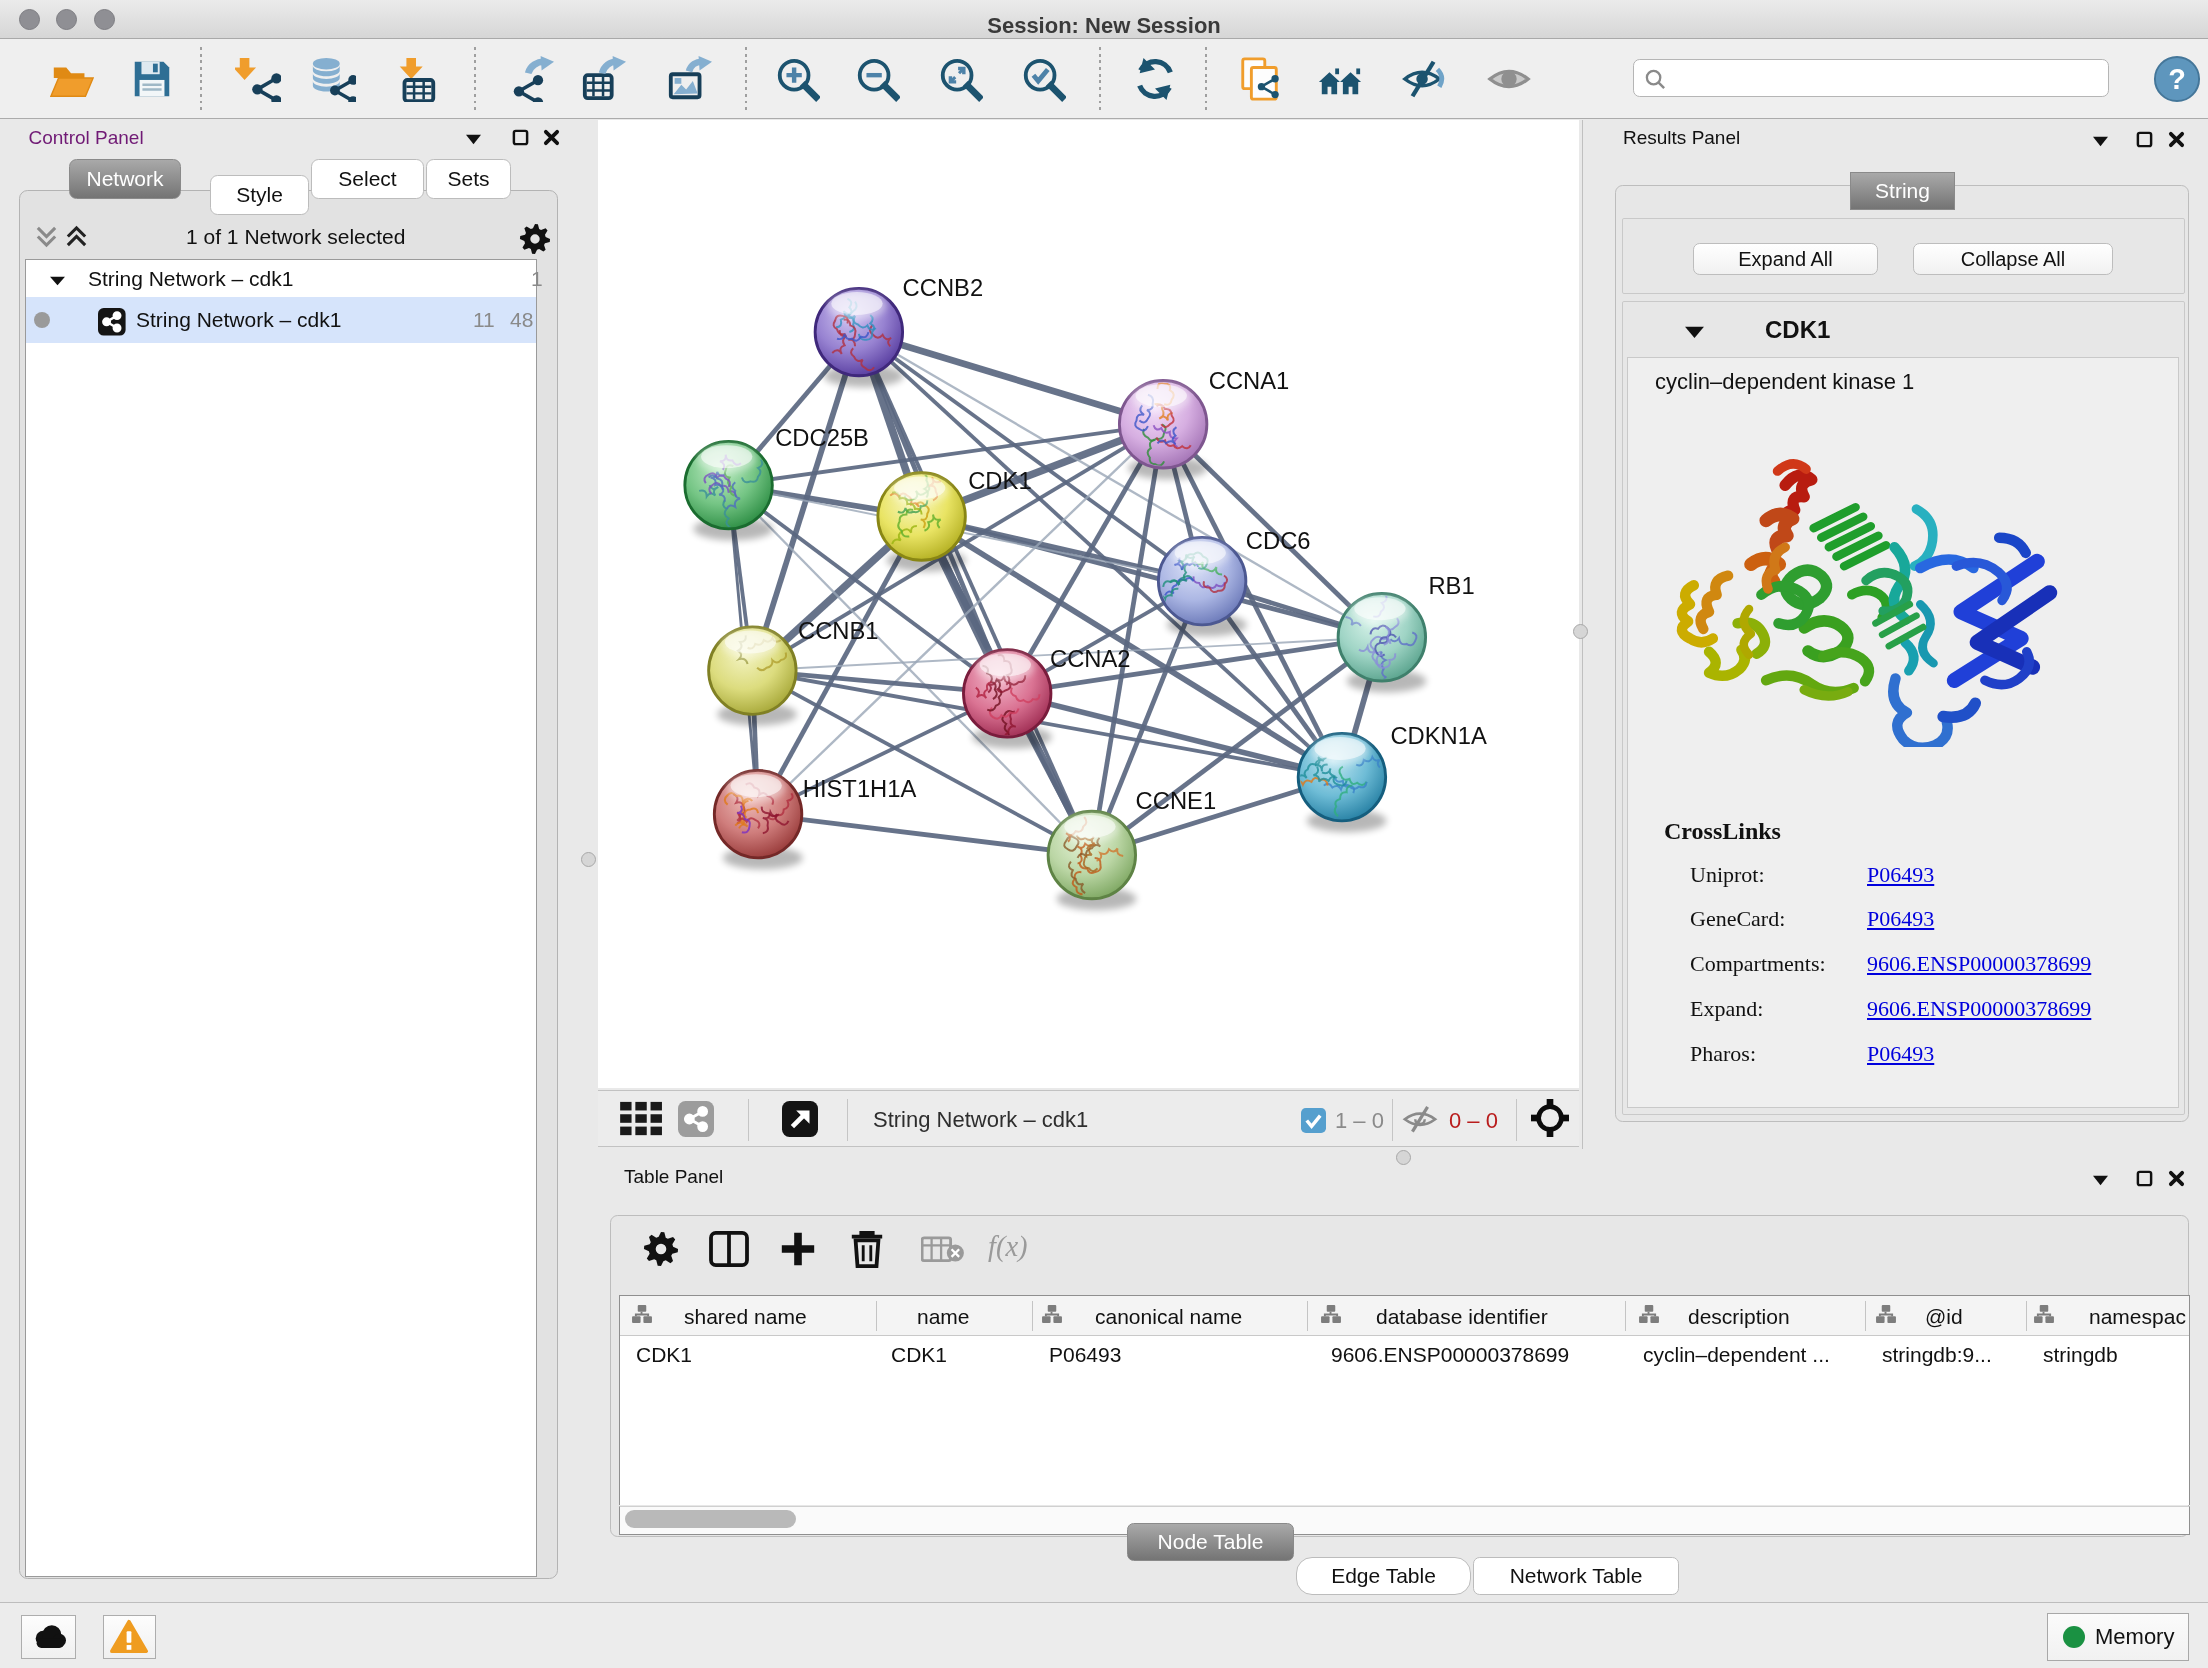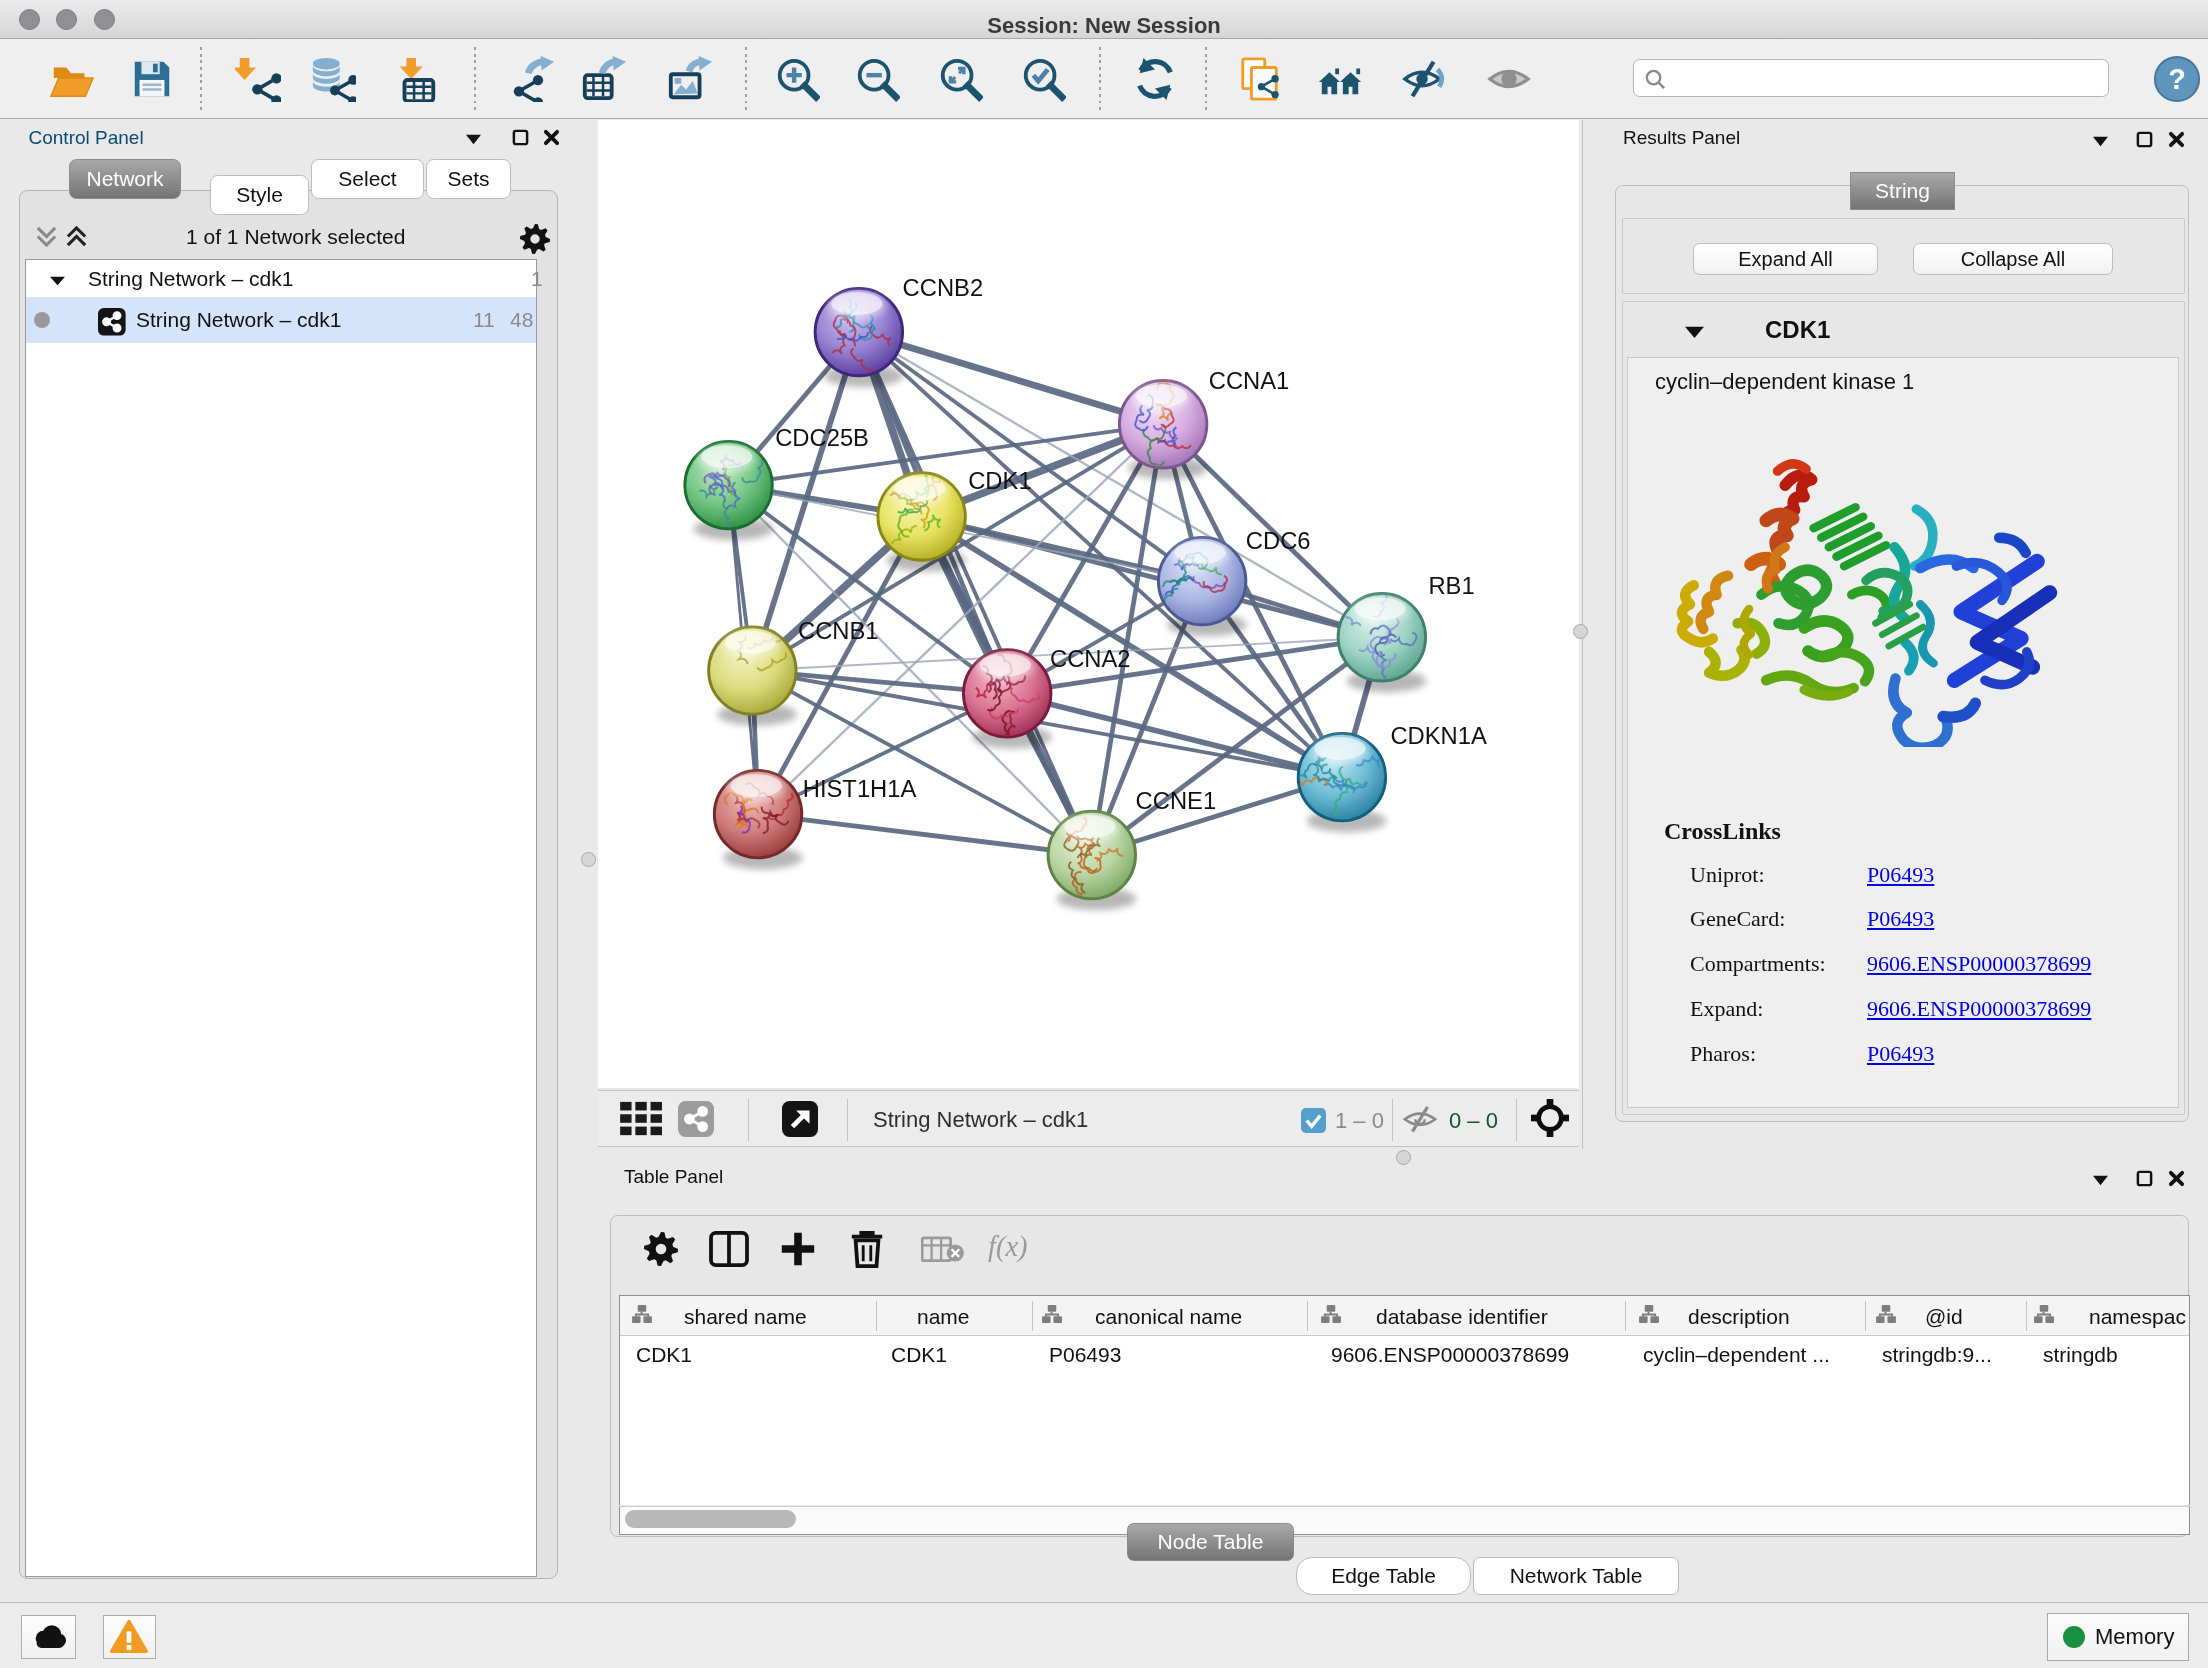--- a/index.html
+++ b/index.html
@@ -136,21 +136,21 @@
 <div style="position:absolute;left:1633px;top:59px;width:476px;height:38px;background:#fff;border:1px solid #b5b5b5;border-radius:6.7px;"></div>
 <svg style="position:absolute;left:1644px;top:68px;" width="23" height="23" viewBox="0 0 24 24">
     <circle cx="10" cy="10" r="7" fill="none" stroke="#8a8a8a" stroke-width="2.4"></circle>
     <path d="M15,15 L21,21" stroke="#8a8a8a" stroke-width="2.6"></path>
   </svg>
 <svg style="position:absolute;left:2153px;top:55px;" width="48" height="48" viewBox="0 0 50 50">
     <circle cx="25" cy="25" r="23" fill="#5e96bd" stroke="#447699" stroke-width="2"></circle>
     <text x="25" y="35" text-anchor="middle" font-family="Liberation Sans" font-size="30" font-weight="bold" fill="#fff">?</text>
   </svg>
 <div style="position:absolute;left:0px;top:120px;width:588px;height:1499px;background:#e9e9e9;"></div>
-<div style="position:absolute;left:28.5px;top:127px;font:normal 19px 'Liberation Sans', sans-serif;color:#0c4a6e;white-space:nowrap;">Control Panel</div>
+<div style="position:absolute;left:28.5px;top:127px;font:normal 19px 'Liberation Sans', sans-serif;color:#701a75;white-space:nowrap;">Control Panel</div>
 <svg style="position:absolute;left:464px;top:131px;" width="19" height="15" viewBox="0 0 20 16">
     <path d="M2,4 L18,4 L10,14 Z" fill="#111"></path>
   </svg>
 <svg style="position:absolute;left:512px;top:129px;" width="17" height="17" viewBox="0 0 18 18">
     <rect x="2" y="2" width="14" height="14" rx="2" fill="none" stroke="#111" stroke-width="2.6"></rect>
   </svg>
 <svg style="position:absolute;left:543px;top:129px;" width="17" height="17" viewBox="0 0 18 18">
     <path d="M3,3 L15,15 M15,3 L3,15" stroke="#111" stroke-width="4" stroke-linecap="round"></path>
   </svg>
 <div style="position:absolute;left:19px;top:190px;width:539px;height:1389px;background:#e2e2e2;border:1px solid #b3b3b3;border-radius:8.6px;"></div>
@@ -548,21 +548,21 @@
     <rect width="26" height="26" rx="5" fill="#559fce"></rect>
     <path d="M6,13 l5,6 9,-11" stroke="#fff" stroke-width="3.6" fill="none"></path>
   </svg>
 <div style="position:absolute;left:1335px;top:1108px;font:normal 22px 'Liberation Sans', sans-serif;color:#8a8a8a;white-space:nowrap;">1 – 0</div>
 <div style="position:absolute;left:1392px;top:1099px;width:1px;height:42px;background:#c5c5c5;"></div>
 <svg style="position:absolute;left:1402px;top:1105px;" width="36" height="28.5" viewBox="0 0 38 30">
     <path d="M3,15 Q19,3 35,15 Q19,27 3,15 Z" fill="none" stroke="#8a8a8a" stroke-width="2.8"></path>
     <path d="M19,15 m-5,0 a5,5 0 1 0 10,0" fill="none" stroke="#8a8a8a" stroke-width="2.6"></path>
     <path d="M27,2 L11,28" stroke="#8a8a8a" stroke-width="3.4"></path>
   </svg>
-<div style="position:absolute;left:1449px;top:1108px;font:normal 22px 'Liberation Sans', sans-serif;color:#14532d;white-space:nowrap;">0 – 0</div>
+<div style="position:absolute;left:1449px;top:1108px;font:normal 22px 'Liberation Sans', sans-serif;color:#b91c1c;white-space:nowrap;">0 – 0</div>
 <div style="position:absolute;left:1516px;top:1099px;width:1px;height:42px;background:#c5c5c5;"></div>
 <svg style="position:absolute;left:1531px;top:1099px;" width="38" height="38" viewBox="0 0 40 40">
     <circle cx="20" cy="20" r="12" fill="none" stroke="#0c0c0c" stroke-width="5"></circle>
     <g fill="#0c0c0c">
       <rect x="16.5" y="0" width="7" height="9"></rect>
       <rect x="16.5" y="31" width="7" height="9"></rect>
       <rect x="0" y="16.5" width="9" height="7"></rect>
       <rect x="31" y="16.5" width="9" height="7"></rect>
     </g>
   </svg>

